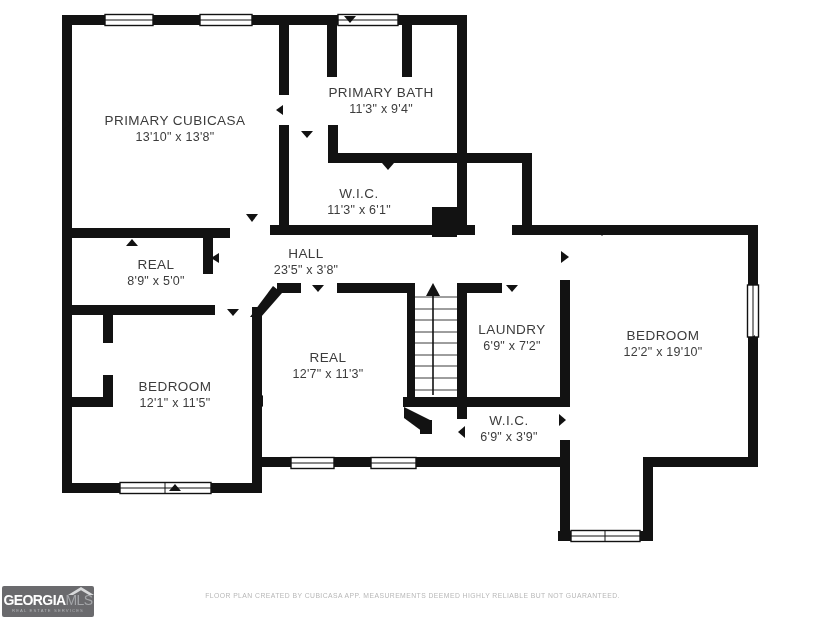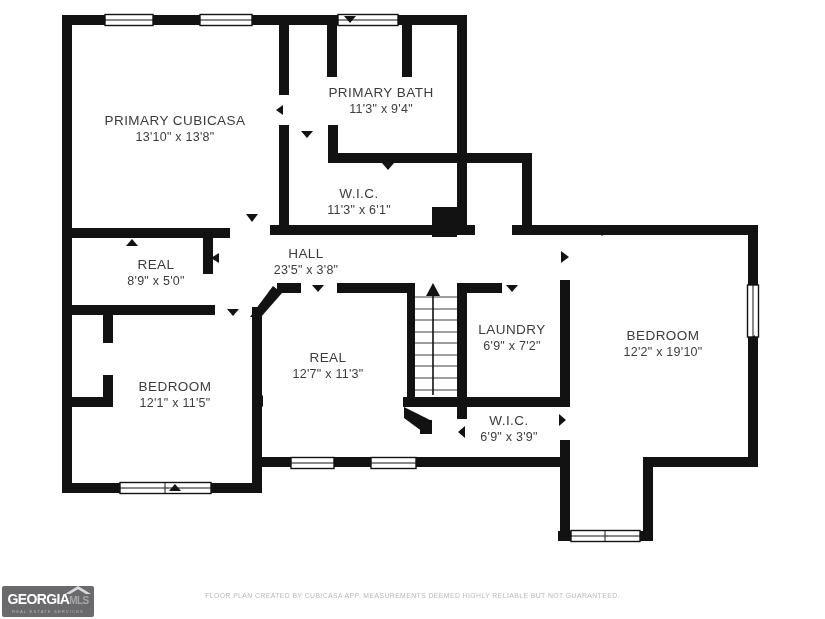--- a/index.html
+++ b/index.html
@@ -13,21 +13,21 @@
   .shaft{stroke:var(--wall,#121212);stroke-width:1.6}
   .room-label{position:absolute;transform:translate(-50%,-50%);text-align:center;
               color:var(--label,#3c3c3c);white-space:nowrap;z-index:3}
   .room-label .nm{display:block;font-size:13.5px;letter-spacing:.45px;line-height:16px}
   .room-label .dm{display:block;font-size:12.5px;letter-spacing:.25px;line-height:16px}
   .logo{position:absolute;left:2px;top:586px;width:92px;height:31px;border-radius:2px;
         background:var(--logo-bg,#6a6a6d);display:flex;flex-direction:column;
         align-items:center;justify-content:center;z-index:4}
   .logo-row{display:flex;align-items:baseline;line-height:12px;position:relative;margin-top:4px}
   .logo-georgia{color:var(--logo-text,#ffffff);font-weight:bold;font-size:14px;letter-spacing:-.6px}
-  .logo-mls{color:var(--logo-accent,#a4a6a9);font-weight:bold;font-size:10px;letter-spacing:-.6px}
+  .logo-mls{color:var(--logo-accent,#a4a6a9);font-weight:normal;font-size:14px;letter-spacing:-.6px}
   .logo-roof{position:absolute;right:-2px;top:-7px}
   .logo-tagline{color:#b3b5b8;font-size:4.2px;letter-spacing:1.1px;margin-top:1.5px;line-height:5px}
   .footer{position:absolute;left:0;right:0;top:592px;text-align:center;
           font-size:6.8px;letter-spacing:.45px;color:var(--footer-text,#b7b7b7);z-index:2}
 </style>
 </head>
 <body>
 
 <div class="canvas">
 

